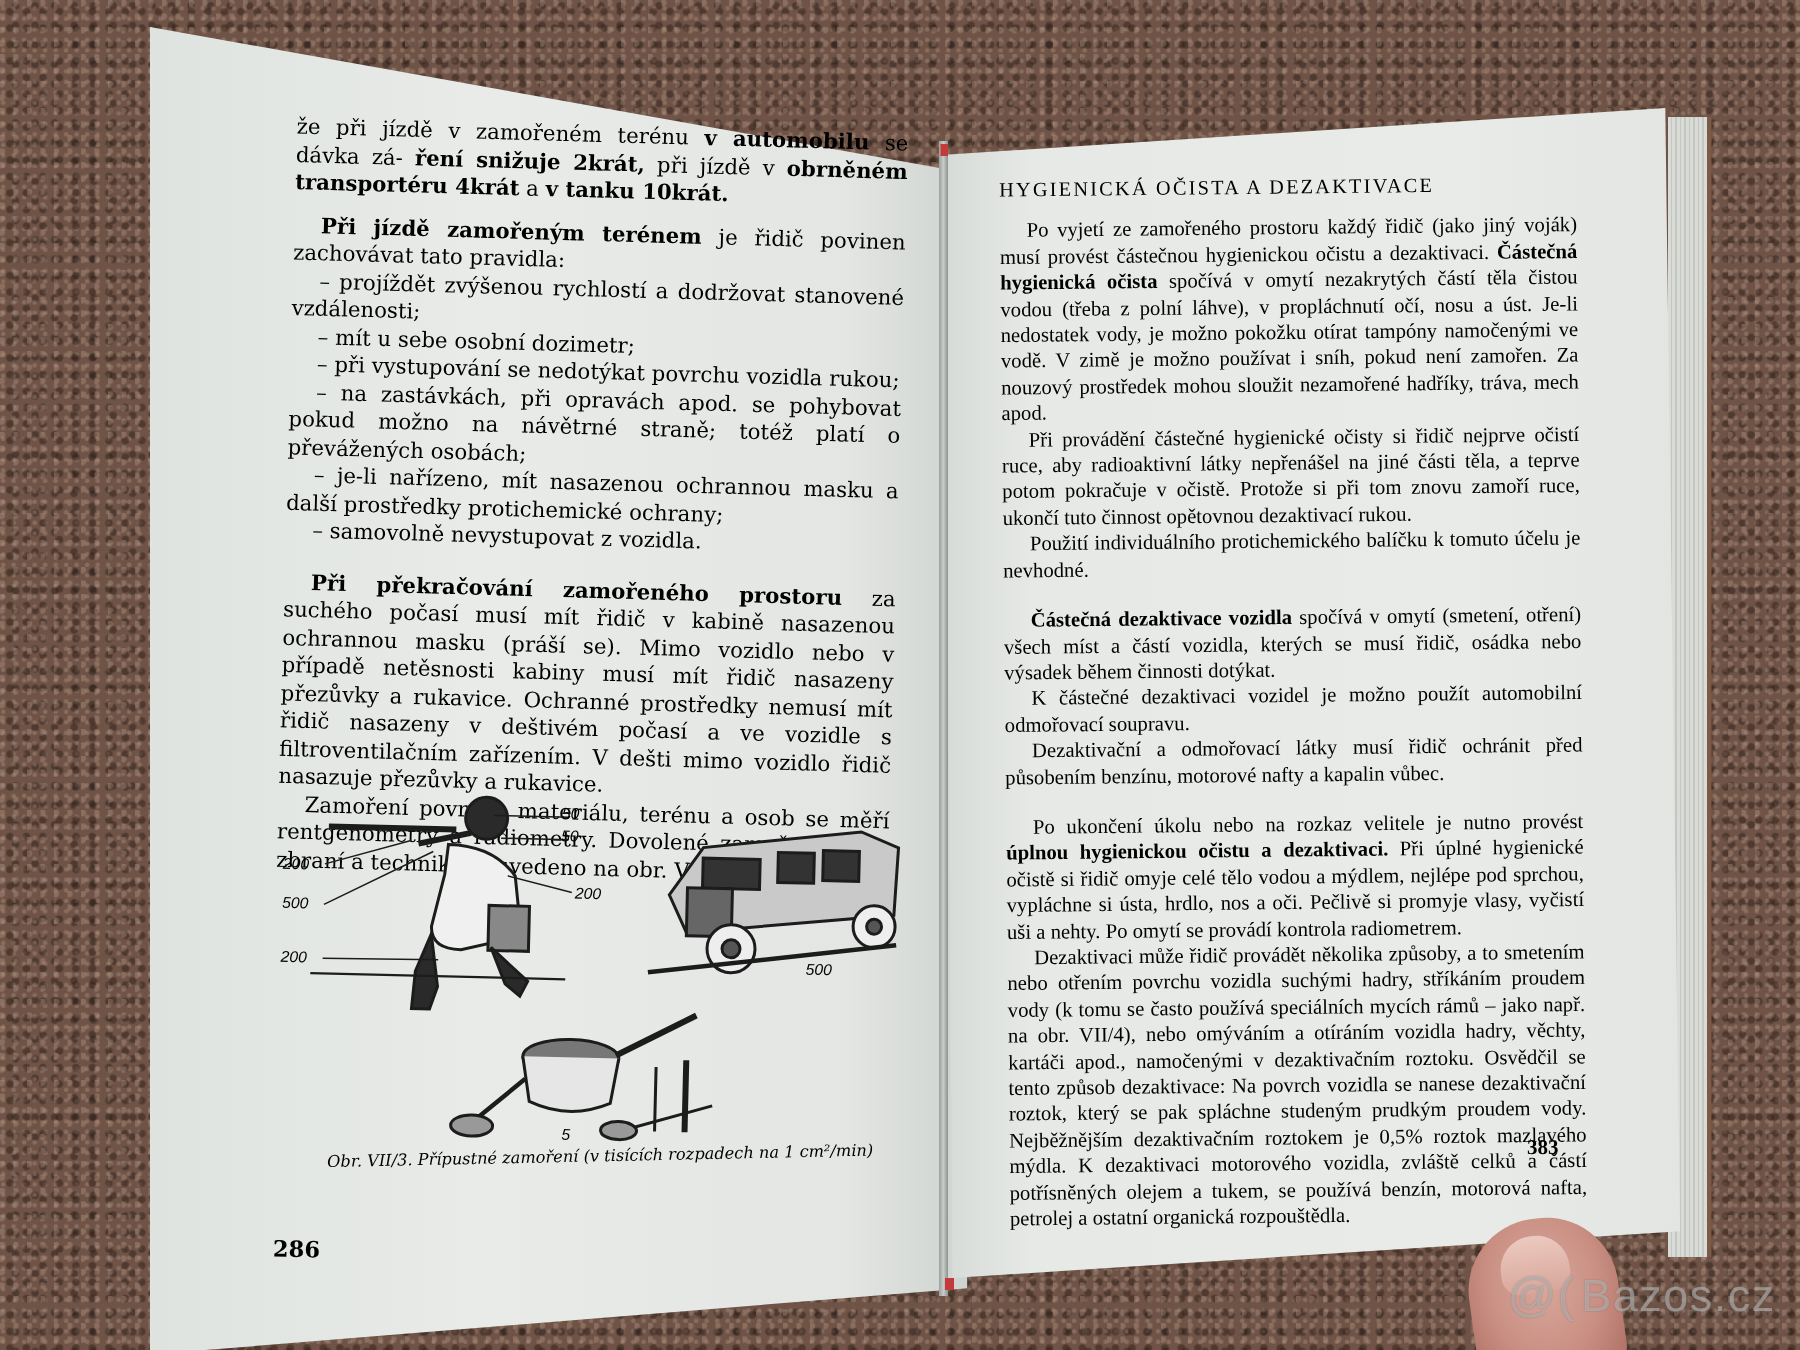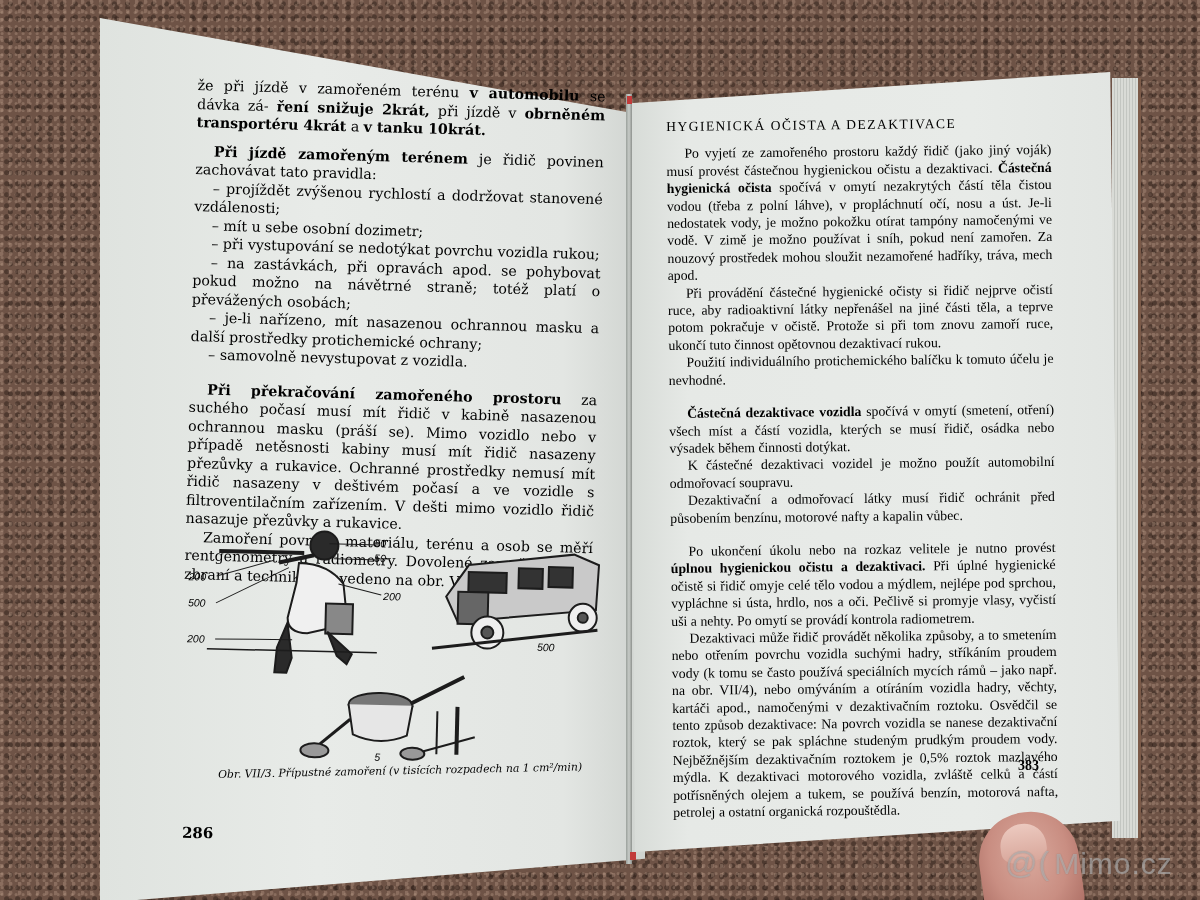--- a/index.html
+++ b/index.html
@@ -199,14 +199,14 @@
   <p class="indent">
     <span>Po ukončení úkolu nebo na rozkaz velitele je nutno provést </span><b>úplnou hygienickou očistu a dezaktivaci.</b><span> Při úplné hygienické očistě si řidič omyje celé tělo vodou a mýdlem, nejlépe pod sprchou, vypláchne si ústa, hrdlo, nos a oči. Pečlivě si promyje vlasy, vyčistí uši a nehty. Po omytí se provádí kontrola radiometrem.</span>
   </p>
   <p class="indent">Dezaktivaci může řidič provádět několika způsoby, a to smetením nebo otřením povrchu vozidla suchými hadry, stříkáním proudem vody (k tomu se často používá speciálních mycích rámů – jako např. na obr. VII/4), nebo omýváním a otíráním vozidla hadry, věchty, kartáči apod., namočenými v dezaktivačním roztoku. Osvědčil se tento způsob dezaktivace: Na povrch vozidla se nanese dezaktivační roztok, který se pak spláchne studeným prudkým proudem vody. Nejběžnějším dezaktivačním roztokem je 0,5% roztok mazlavého mýdla. K dezaktivaci motorového vozidla, zvláště celků a částí potřísněných olejem a tukem, se používá benzín, motorová nafta, petrolej a ostatní organická rozpouštědla.</p>
 </div>
 <div class="page-num pn-right">383</div>
 
 <div class="thumb"></div>
 <div class="thumbnail-nail"></div>
 <div class="watermark">
-  <span class="at">@(</span><span>Mimo.cz</span>
+  <span class="at">@(</span><span>Bazos.cz</span>
 </div>
 
 </body></html>

